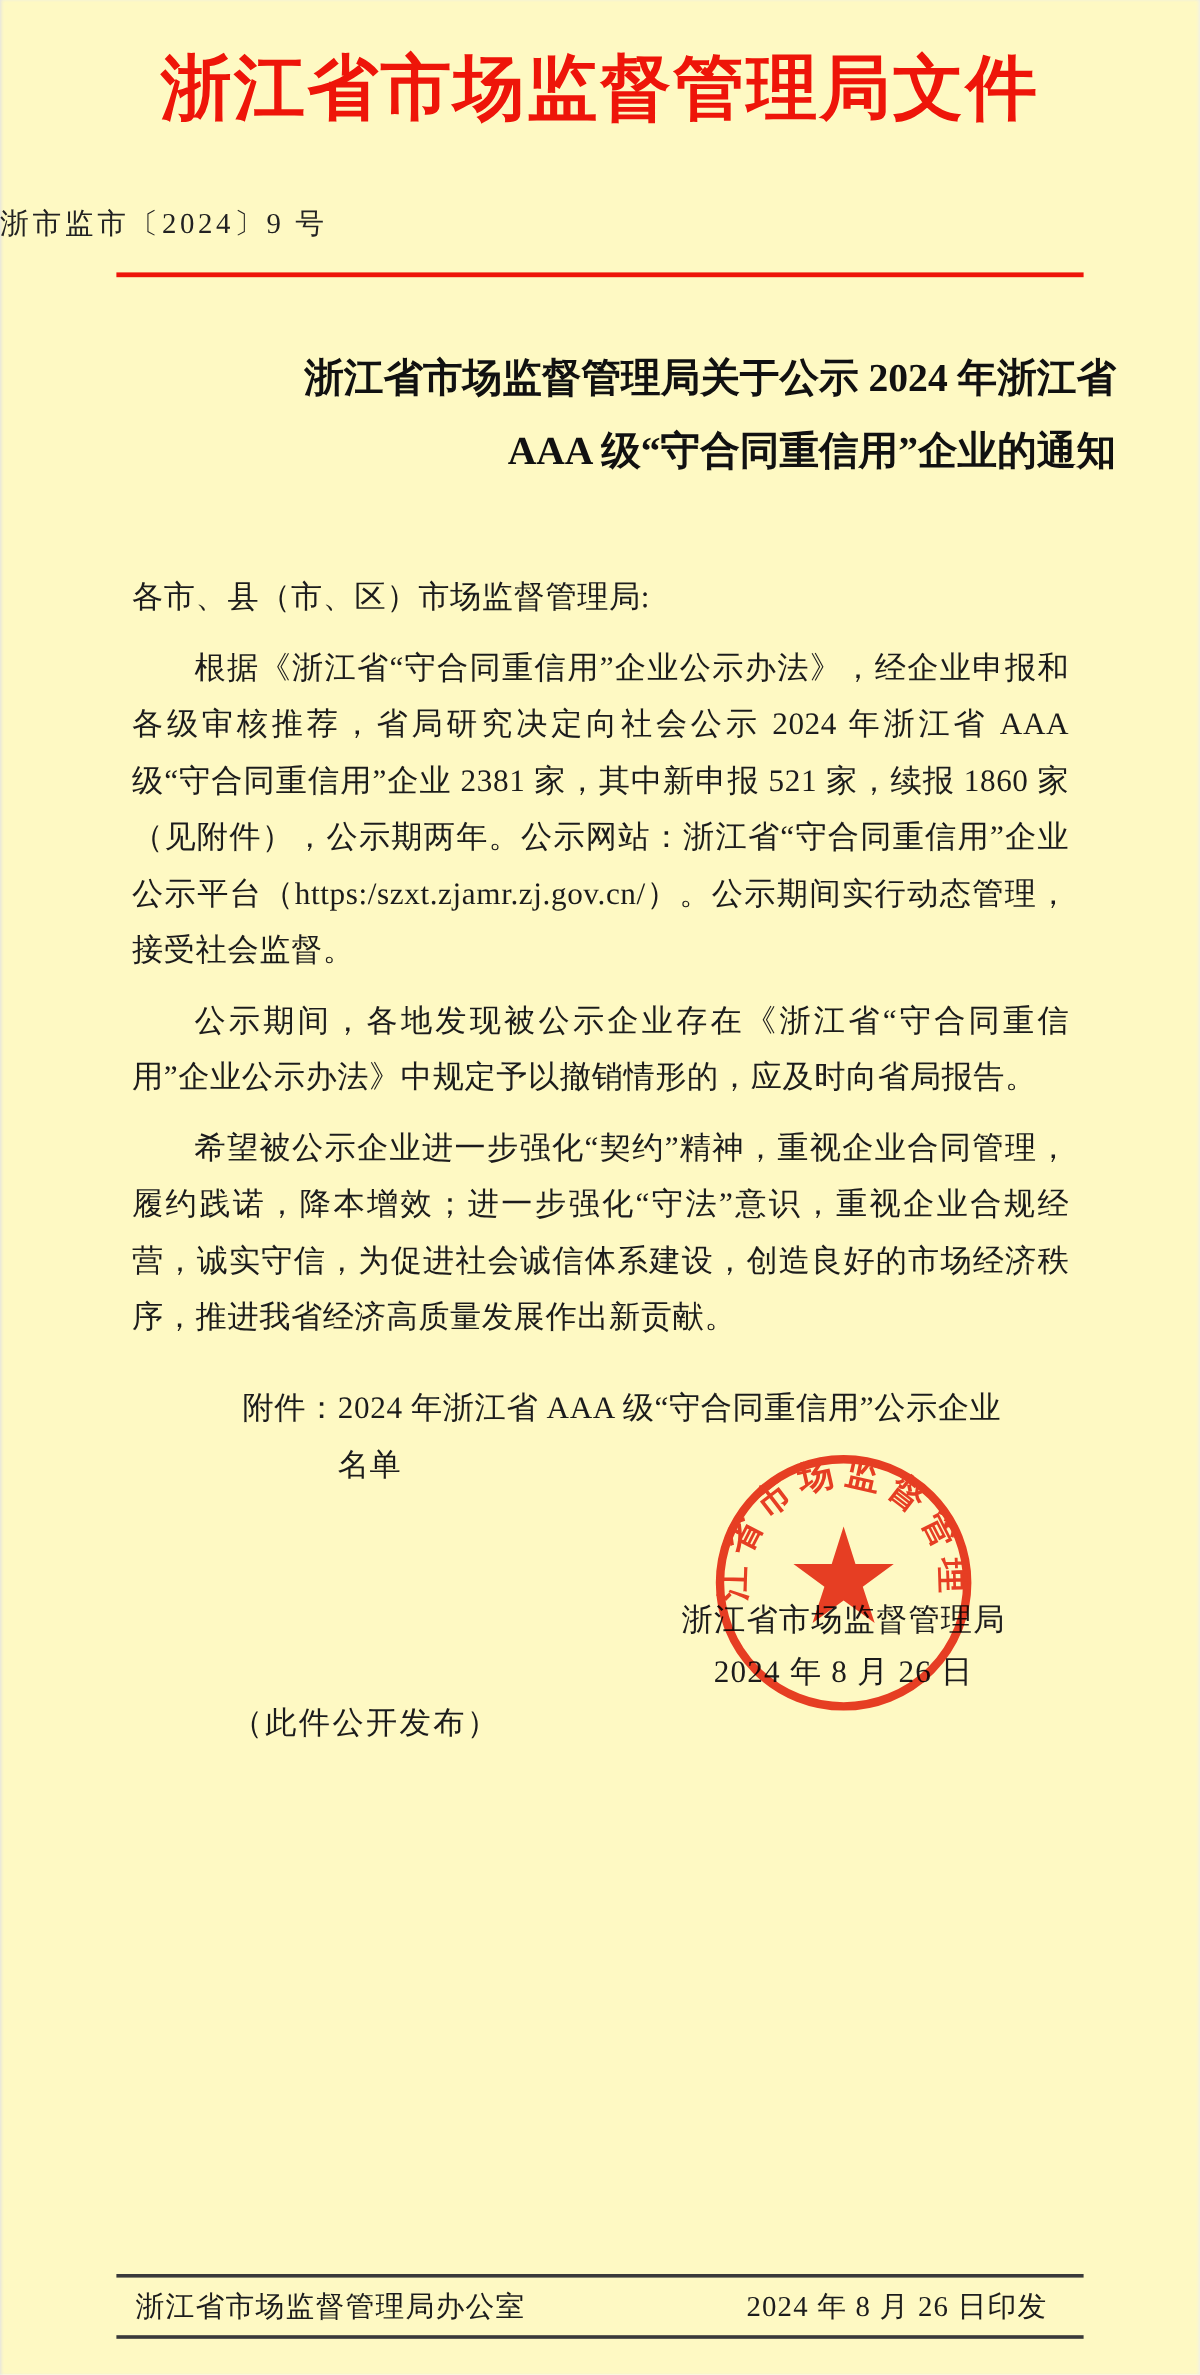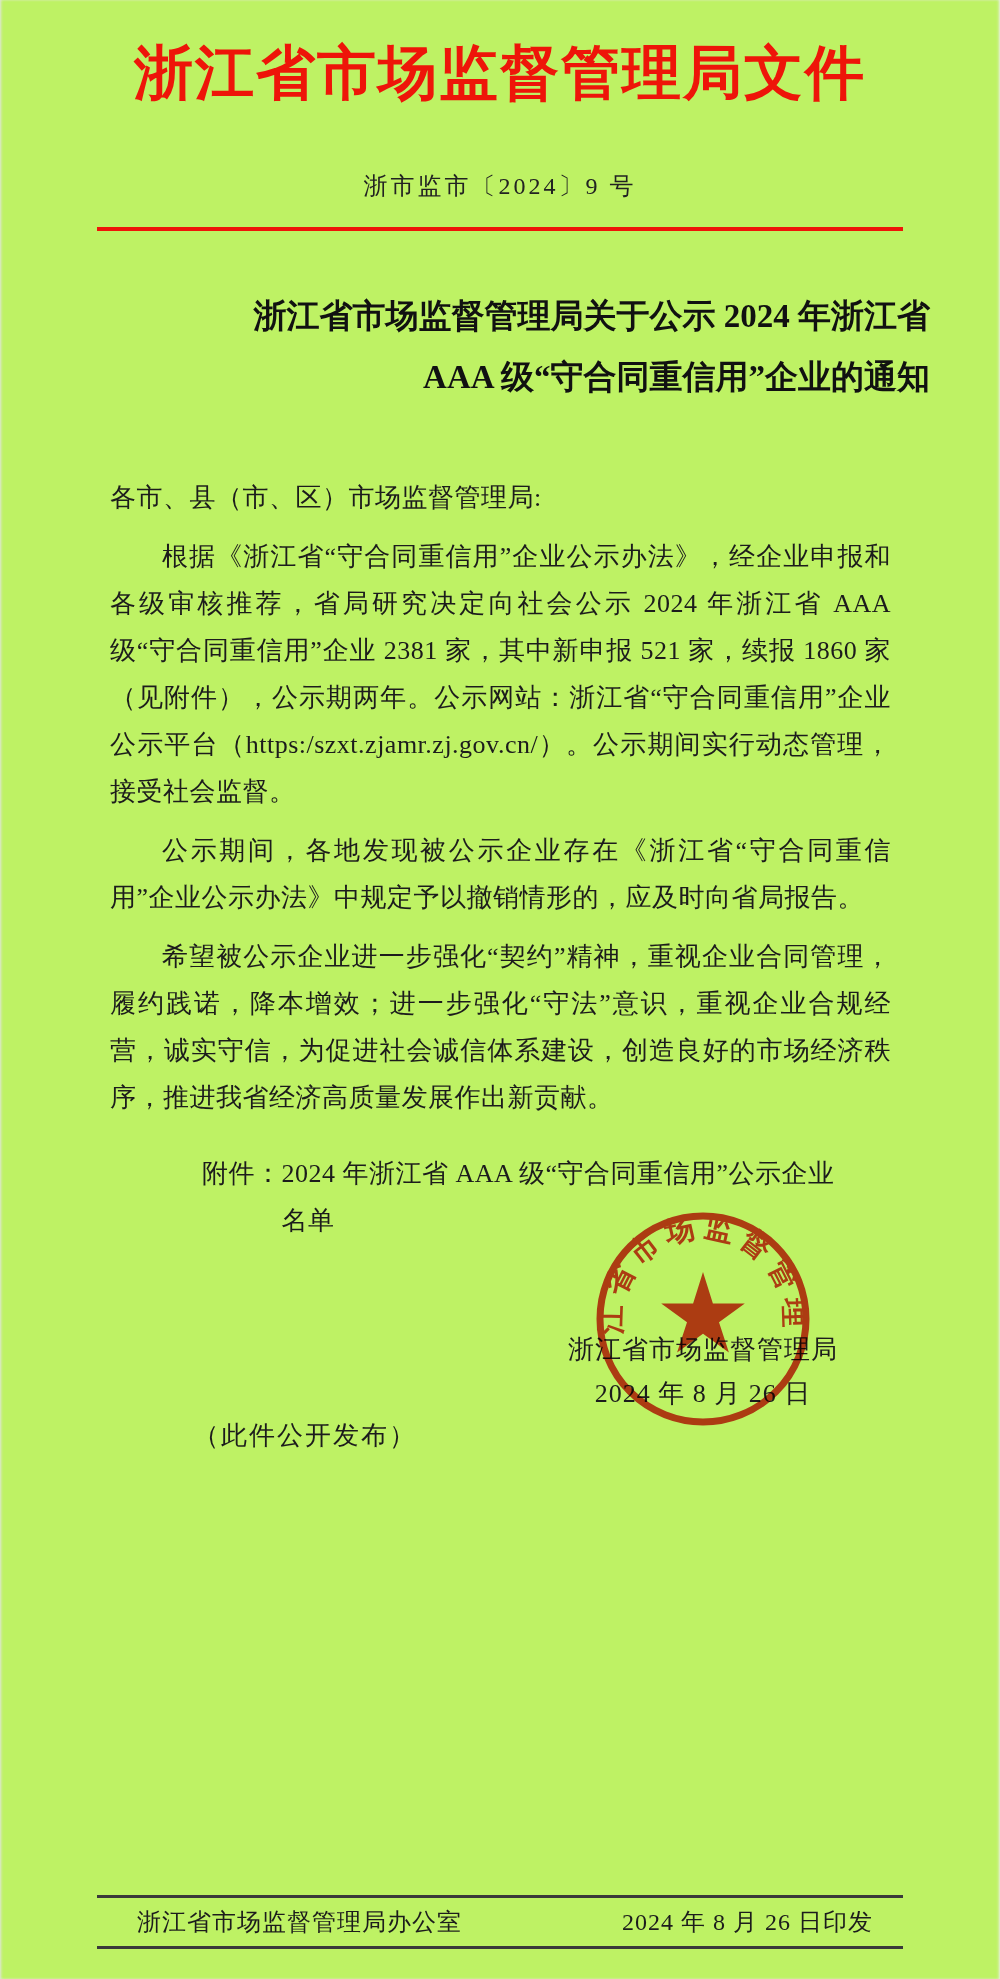--- a/index.html
+++ b/index.html
@@ -1,36 +1,35 @@
 <!DOCTYPE html>
 <html><head>
 <meta charset="utf-8">
 <style>
   html,body { margin:0; padding:0; background:#ffffff; }
   .page {
     position:relative;
     width:1000px; height:1979px;
     margin:0 auto;
-    background:#bef264;
+    background:#fef9c3;
     font-family:"Liberation Serif","DejaVu Serif",serif;
     color:#1c1c1c;
     overflow:hidden;
     box-shadow: inset 2px 0 3px -1px #e3e3e3, inset -2px 0 3px -1px #efefef;
   }
   .org-title {
     position:absolute; top:34px; left:0; right:0;
     text-align:center;
     font-size:59px; font-weight:bold;
     color:#ee1509;
     letter-spacing:2px;
     white-space:nowrap;
   }
   .doc-number {
     position:absolute; top:170px; left:0; right:0;
-    text-align:center;
     font-size:24px; letter-spacing:3px;
     color:#222;
   }
   .red-rule {
     position:absolute; top:227px; left:97px;
     width:806px; height:4px;
     background:#ee1509;
   }
   .doc-title {
     position:absolute; top:286px; left:70px; right:70px;
@@ -78,21 +77,21 @@
   .footer {
     position:absolute; top:1895px; left:97px; width:806px;
     border-top:3px solid #3a3a3a;
     border-bottom:3px solid #3a3a3a;
   }
   .footer-row {
     display:flex; justify-content:space-between; align-items:center;
     height:48px;
     font-size:24px;
   }
-  .footer-issuer { margin-left:40px; letter-spacing:1px; }
+  .footer-issuer { margin-left:16px; letter-spacing:1px; }
   .footer-printdate { margin-right:30px; letter-spacing:1px; }
   .seal-text {
     font-family:"Liberation Serif","DejaVu Serif",serif;
     font-size:29px; font-weight:bold;
     letter-spacing:7px;
     fill:#e5301d;
   }
 </style>
 </head>
 <body>

